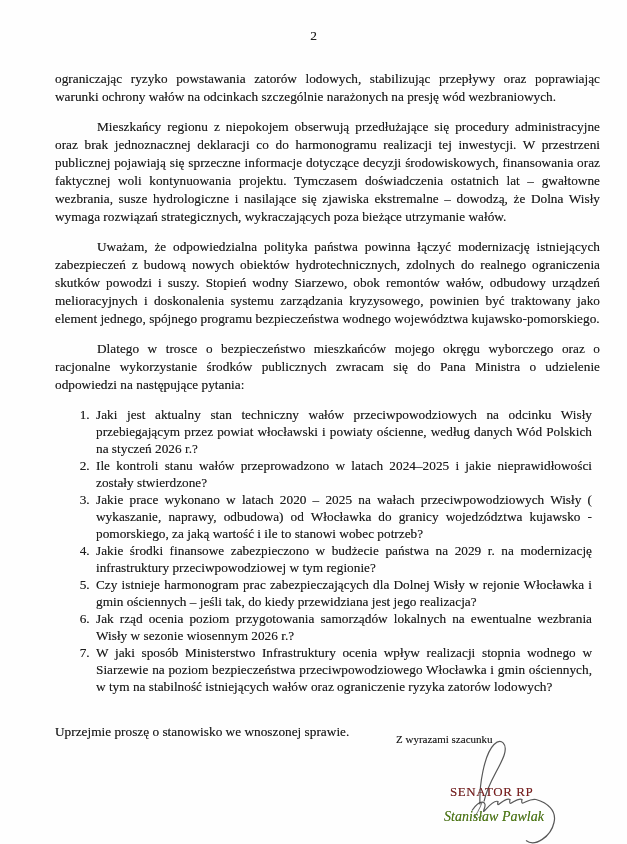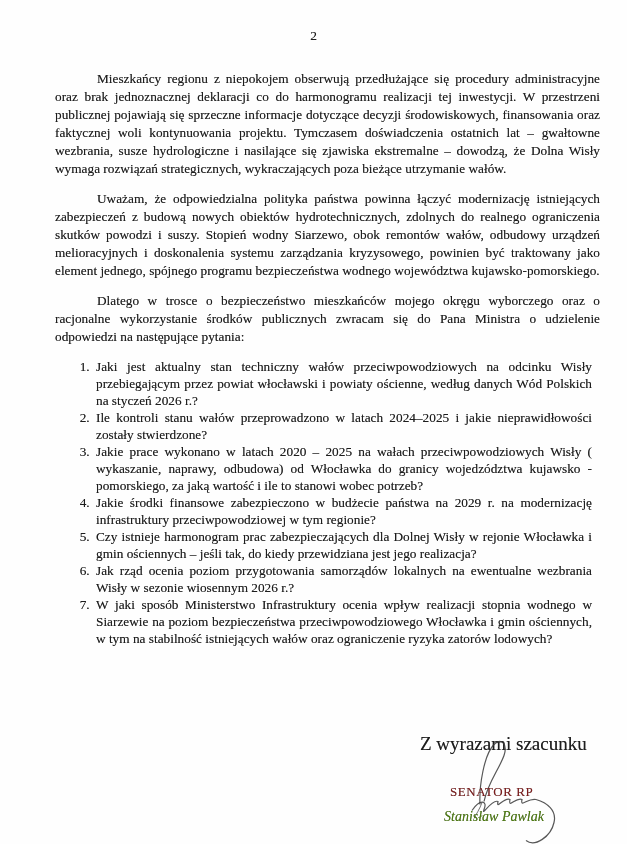--- a/index.html
+++ b/index.html
@@ -35,22 +35,22 @@
   ol.questions li{
     text-align:justify;
     padding-left:3px;
     margin:0;
   }
   .closing{
     margin-top:28px !important;
     text-align:left;
   }
   .salutation{
-    position:absolute;left:420px;top:733px;
-    font-size:19px;
+    position:absolute;left:396px;top:733px;
+    font-size:11px;
   }
   .signature{
     position:absolute;left:430px;top:738px;
     width:150px;height:106px;
     pointer-events:none;
   }
   .signer-title{
     position:absolute;left:450px;top:784px;
     font-size:13px;letter-spacing:.6px;color:#7f1d1d;
   }
@@ -60,34 +60,36 @@
   }
 </style>
 </head>
 <body>
 
 <div class="page">
 
   <div class="pageno">2</div>
 
   <div class="content">
+    <p class="just">ograniczając ryzyko powstawania zatorów lodowych, stabilizując przepływy oraz poprawiając warunki ochrony wałów na odcinkach szczególnie narażonych na presję wód wezbraniowych.</p>
     <p class="just ind">Mieszkańcy regionu z niepokojem obserwują przedłużające się procedury administracyjne oraz brak jednoznacznej deklaracji co do harmonogramu realizacji tej inwestycji. W przestrzeni publicznej pojawiają się sprzeczne informacje dotyczące decyzji środowiskowych, finansowania oraz faktycznej woli kontynuowania projektu. Tymczasem doświadczenia ostatnich lat – gwałtowne wezbrania, susze hydrologiczne i nasilające się zjawiska ekstremalne – dowodzą, że Dolna Wisły wymaga rozwiązań strategicznych, wykraczających poza bieżące utrzymanie wałów.</p>
     <p class="just ind">Uważam, że odpowiedzialna polityka państwa powinna łączyć modernizację istniejących zabezpieczeń z budową nowych obiektów hydrotechnicznych, zdolnych do realnego ograniczenia skutków powodzi i suszy. Stopień wodny Siarzewo, obok remontów wałów, odbudowy urządzeń melioracyjnych i doskonalenia systemu zarządzania kryzysowego, powinien być traktowany jako element jednego, spójnego programu bezpieczeństwa wodnego województwa kujawsko-pomorskiego.</p>
     <p class="just ind">Dlatego w trosce o bezpieczeństwo mieszkańców mojego okręgu wyborczego oraz o racjonalne wykorzystanie środków publicznych zwracam się do Pana Ministra o udzielenie odpowiedzi na następujące pytania:</p>
 
     <ol class="questions">
       <li>Jaki jest aktualny stan techniczny wałów przeciwpowodziowych na odcinku Wisły przebiegającym przez powiat włocławski i powiaty ościenne, według danych Wód Polskich na styczeń 2026 r.?</li>
       <li>Ile kontroli stanu wałów przeprowadzono w latach 2024–2025 i jakie nieprawidłowości zostały stwierdzone?</li>
       <li>Jakie prace wykonano w latach 2020 – 2025 na wałach przeciwpowodziowych Wisły ( wykaszanie, naprawy, odbudowa) od Włocławka do granicy wojedzództwa kujawsko - pomorskiego, za jaką wartość i ile to stanowi wobec potrzeb?</li>
       <li>Jakie środki finansowe zabezpieczono w budżecie państwa na 2029 r. na modernizację infrastruktury przeciwpowodziowej w tym regionie?</li>
       <li>Czy istnieje harmonogram prac zabezpieczających dla Dolnej Wisły w rejonie Włocławka i gmin ościennych – jeśli tak, do kiedy przewidziana jest jego realizacja?</li>
       <li>Jak rząd ocenia poziom przygotowania samorządów lokalnych na ewentualne wezbrania Wisły w sezonie wiosennym 2026 r.?</li>
       <li>W jaki sposób Ministerstwo Infrastruktury ocenia wpływ realizacji stopnia wodnego w Siarzewie na poziom bezpieczeństwa przeciwpowodziowego Włocławka i gmin ościennych, w tym na stabilność istniejących wałów oraz ograniczenie ryzyka zatorów lodowych?</li>
     </ol>
 
+    <p class="closing">Uprzejmie proszę  o stanowisko  we wnoszonej sprawie.</p>
   </div>
 
   <div class="salutation">Z wyrazami szacunku</div>
 
   <svg class="signature" viewBox="0 0 150 105" fill="none" xmlns="http://www.w3.org/2000/svg">
     <path d="M 50 66 C 49 48 54 16 64 6 C 71 -1 78 5 74 17 C 69 31 58 44 54 63" stroke="#3a3a3a" stroke-width="1.2" opacity="0.85"></path>
     <path d="M 42 72 C 50 60 58 62 54 71 C 51 79 62 60 68 63 C 66 72 74 58 80 61 C 78 71 86 58 92 61 C 90 70 98 59 106 61 C 117 64 127 72 124 84 C 121 98 105 109 96 102" stroke="#3a3a3a" stroke-width="1.2" opacity="0.85"></path>
     <path d="M 52 64 C 50 70 46 76 44 80" stroke="#3a3a3a" stroke-width="1" opacity="0.7"></path>
   </svg>
 

